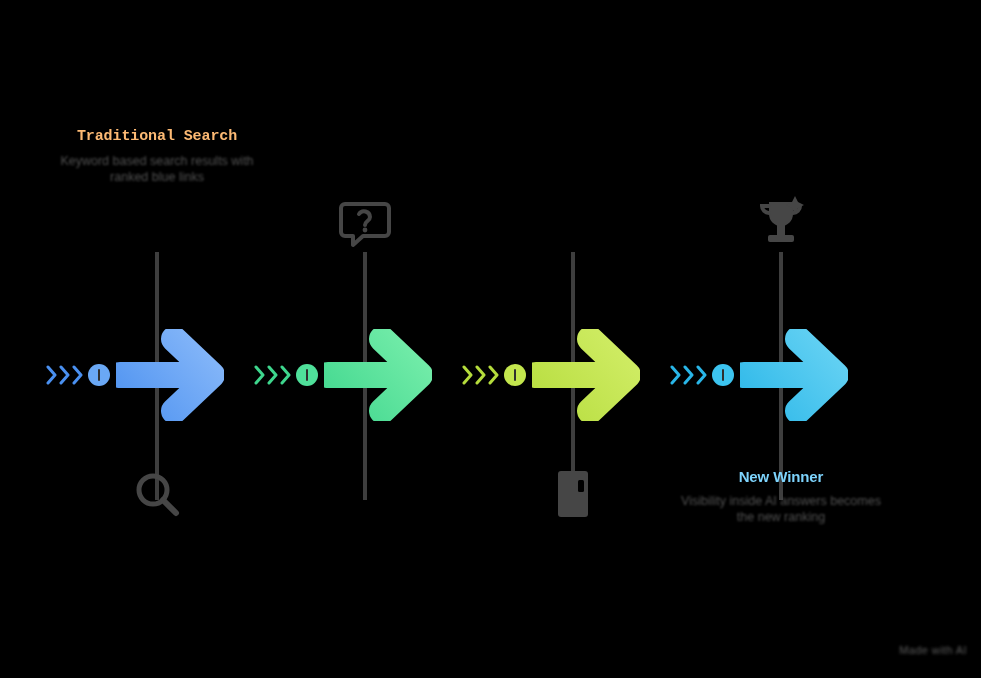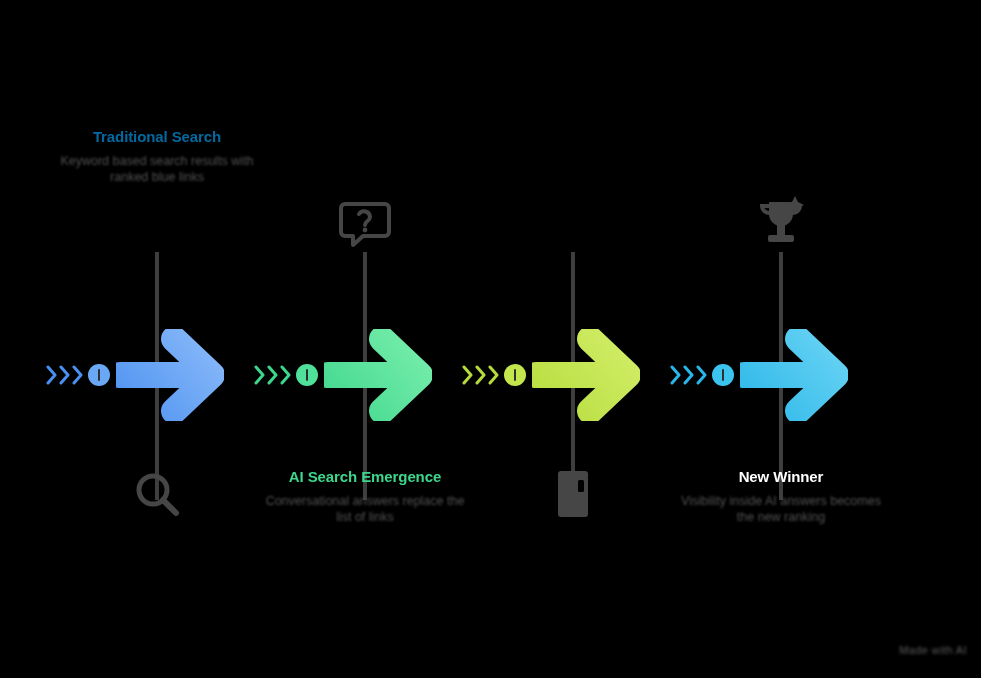--- a/index.html
+++ b/index.html
@@ -137,21 +137,21 @@
     opacity: .85;
   }
 </style>
 </head>
 <body>
 
 <div id="canvas">
     <div class="stage" style="left: 42px;">
       <div class="vline" style="top: 252px; height: 248px; background: rgb(62, 62, 62);"></div>
       <div class="label-block" style="top: 128px;">
-        <div class="label-title" style="color: #0369a1;">Traditional Search</div>
+        <div class="label-title" style="color: #fdba74; font-family: Liberation Mono, monospace;">Traditional Search</div>
         <div class="label-body">Keyword based search results with ranked blue links</div>
       </div>
       <div class="stage-icon" style="top: 462px; color: rgb(70, 70, 70);">
         <svg width="56" height="56" viewBox="0 0 56 56" fill="none">
           <circle cx="24" cy="24" r="14" stroke="currentColor" stroke-width="5"></circle>
           <line x1="34" y1="34" x2="47" y2="47" stroke="currentColor" stroke-width="6" stroke-linecap="round"></line>
         </svg>
       </div>
       <div class="band" style="top: 330px;">
         <div class="chevrons">
@@ -182,24 +182,20 @@
                 <stop offset="1" stop-color="#8fbdfa"></stop>
               </linearGradient>
             </defs>
             <path d="M4 46h62M58 10l38 36-38 36" stroke="url(#grad-traditional-search)" stroke-width="26" stroke-linecap="round" stroke-linejoin="round"></path>
           </svg>
         </div>
       </div>
     </div>
     <div class="stage" style="left: 250px;">
       <div class="vline" style="top: 252px; height: 248px; background: rgb(62, 62, 62);"></div>
-      <div class="label-block" style="top: 468px;">
-        <div class="label-title" style="color: rgb(62, 214, 141);">AI Search Emergence</div>
-        <div class="label-body">Conversational answers replace the list of links</div>
-      </div>
       <div class="stage-icon" style="top: 190px; color: rgb(70, 70, 70);">
         <svg width="56" height="56" viewBox="0 0 56 56" fill="none">
           <path d="M8 10h40a4 4 0 0 1 4 4v24a4 4 0 0 1-4 4H26l-10 9v-9H8a4 4 0 0 1-4-4V14a4 4 0 0 1 4-4z" stroke="currentColor" stroke-width="4" stroke-linejoin="round"></path>
           <path d="M22 20a6 6 0 0 1 11 3c0 4-5 4-5 8" stroke="currentColor" stroke-width="4" stroke-linecap="round"></path>
           <circle cx="28" cy="36" r="2.4" fill="currentColor"></circle>
         </svg>
       </div>
       <div class="band" style="top: 330px;">
         <div class="chevrons">
           <span>
@@ -272,21 +268,21 @@
               </linearGradient>
             </defs>
             <path d="M4 46h62M58 10l38 36-38 36" stroke="url(#grad-ai-recommendation)" stroke-width="26" stroke-linecap="round" stroke-linejoin="round"></path>
           </svg>
         </div>
       </div>
     </div>
     <div class="stage" style="left: 666px;">
       <div class="vline" style="top: 252px; height: 248px; background: rgb(62, 62, 62);"></div>
       <div class="label-block" style="top: 468px;">
-        <div class="label-title" style="color: #ffffff;">New Winner</div>
+        <div class="label-title" style="color: #7dd3fc;">New Winner</div>
         <div class="label-body">Visibility inside AI answers becomes the new ranking</div>
       </div>
       <div class="stage-icon" style="top: 190px; color: rgb(70, 70, 70);">
         <svg width="56" height="56" viewBox="0 0 56 56" fill="none">
           <path d="M16 8h24v12a12 12 0 0 1-24 0V8z" fill="currentColor"></path>
           <path d="M16 12H9a7 7 0 0 0 7 7M40 12h7a7 7 0 0 1-7 7" stroke="currentColor" stroke-width="4" stroke-linecap="round"></path>
           <rect x="24" y="31" width="8" height="10" fill="currentColor"></rect>
           <rect x="15" y="41" width="26" height="7" rx="2" fill="currentColor"></rect>
           <path d="M42 2l3 6 6 3-6 3-3 6-3-6-6-3 6-3z" fill="currentColor"></path>
         </svg>

